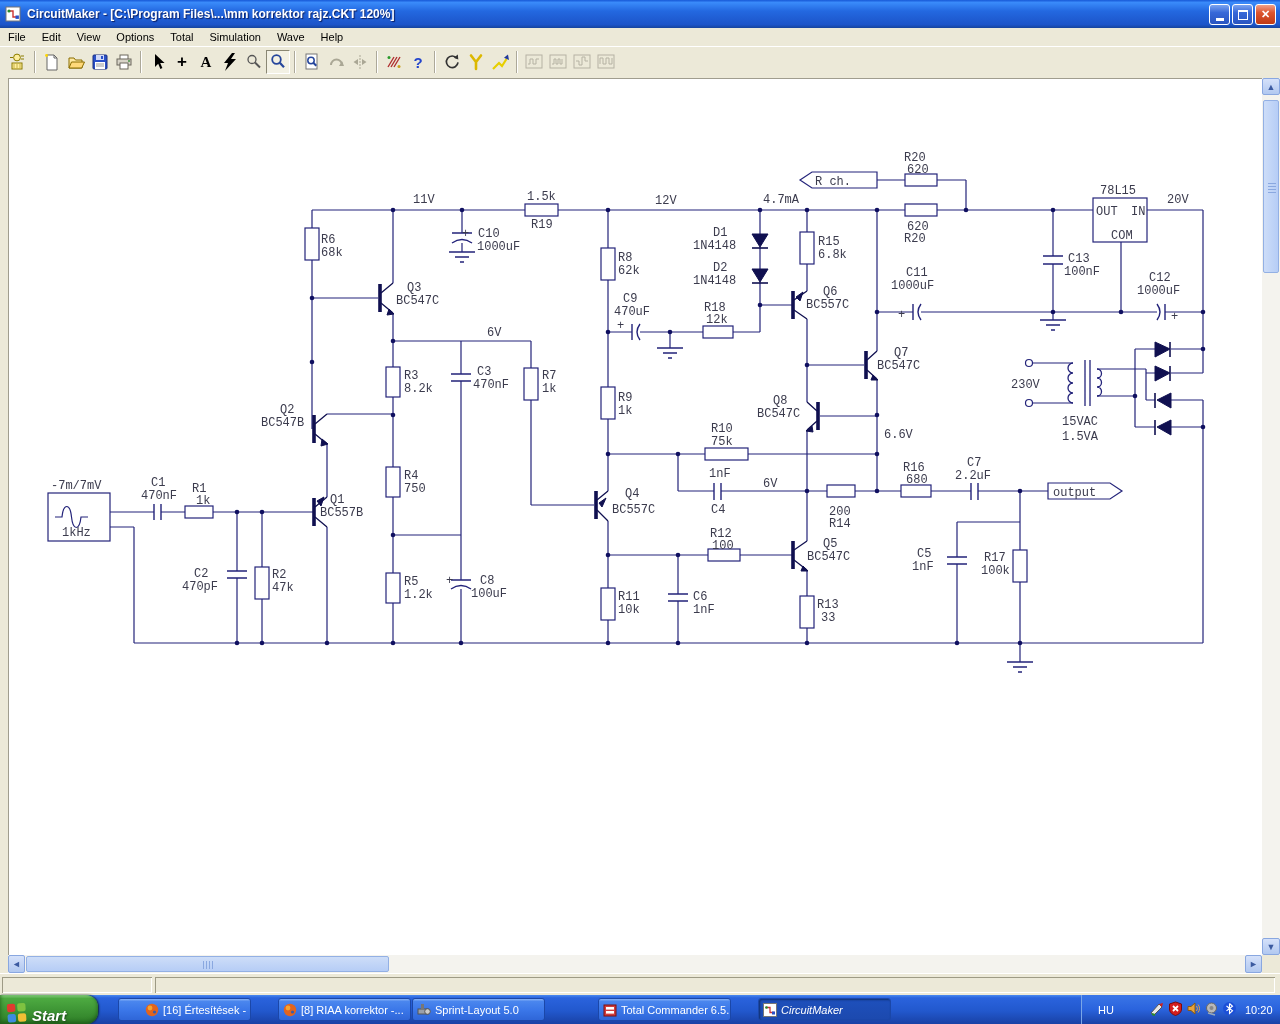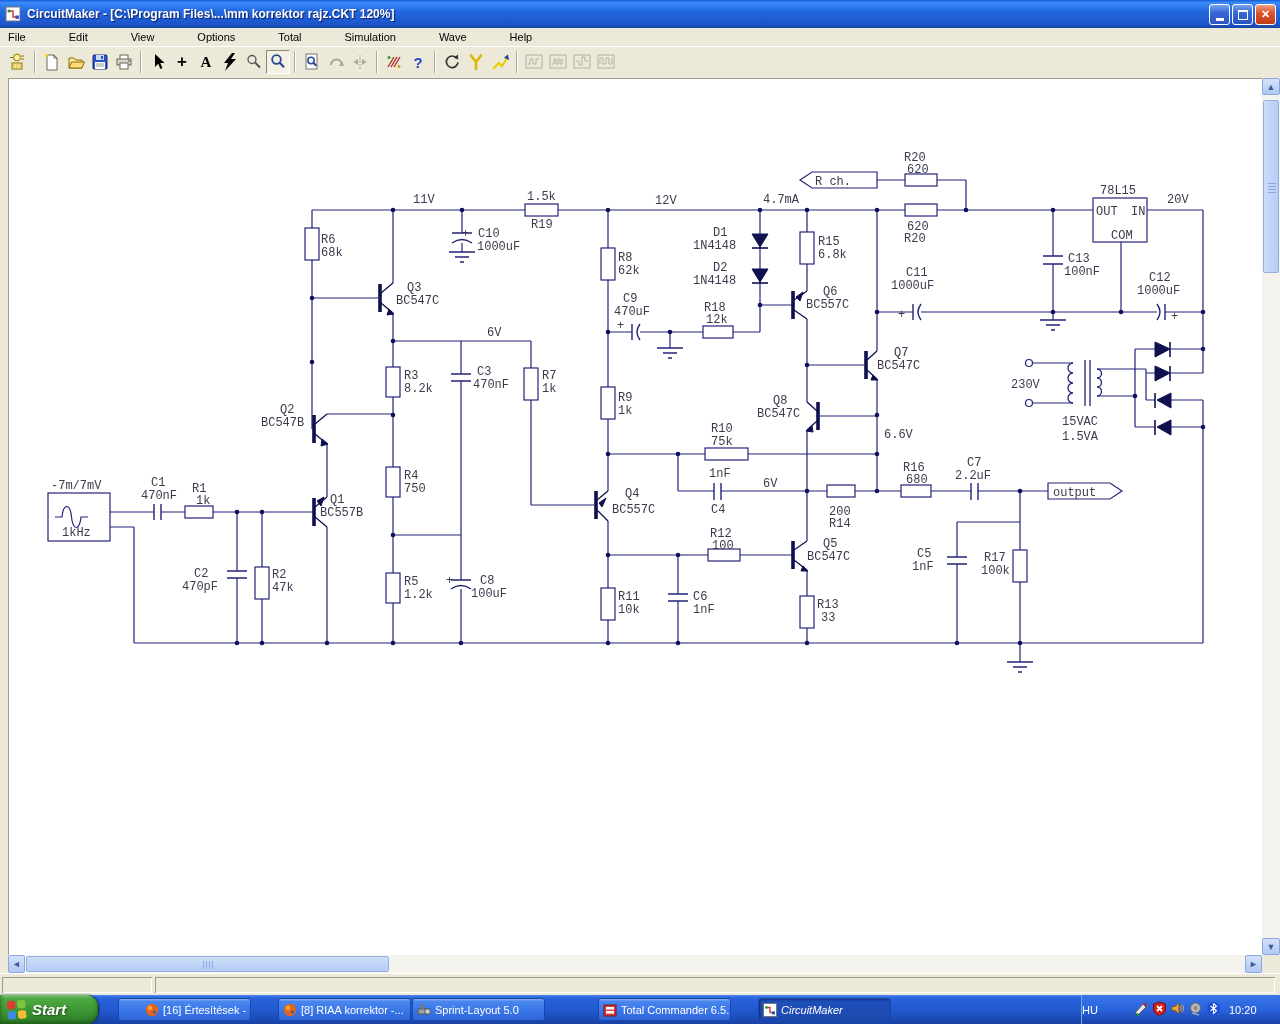--- a/index.html
+++ b/index.html
@@ -15,21 +15,21 @@
   .winbtns{position:absolute;right:4px;top:4px;display:flex;gap:2px;}
   .wbtn{width:21px;height:21px;border:1px solid #fff;border-radius:3px;
     background:linear-gradient(180deg,#7ba4f0 0%,#3768d8 40%,#2a55c0 100%);
     display:flex;align-items:center;justify-content:center;color:#fff;
     font-size:11px;font-weight:bold;box-sizing:border-box;}
   .wbtn.close{background:linear-gradient(180deg,#f0a088 0%,#dd552f 40%,#c03a14 100%);}
   .wbtn .minglyph{display:block;width:8px;height:3px;background:#fff;margin-top:9px;}
   .wbtn .restglyph{display:block;width:8px;height:7px;border:1px solid #fff;border-top-width:2px;}
   
   .menubar{position:absolute;left:0;top:28px;width:1280px;height:18px;
-    background:#ECE9D8;display:flex;align-items:center;font-size:11px;color:#000;gap:27px;}
+    background:#ECE9D8;display:flex;align-items:center;font-size:11px;color:#000;}
   .menu-item{padding:2px 8px;}
   
   .toolbar{position:absolute;left:0;top:46px;width:1280px;height:31px;background:#ECE9D8;
     border-top:1px solid #fff;display:flex;align-items:center;padding-left:6px;box-sizing:border-box;}
   .tbtn{width:24px;height:24px;display:flex;align-items:center;justify-content:center;flex:none;}
   .tbtn.pressed{border:1px solid;border-color:#8a8774 #fff #fff #8a8774;background:#f3f1e4;box-sizing:border-box;}
   .tsep{width:0;height:22px;border-left:1px solid #aca899;border-right:1px solid #fff;margin:0 4px;flex:none;}
   .glyph-plus{font-size:17px;font-weight:bold;color:#000;font-family:"Liberation Sans",sans-serif;}
   .glyph-A{font-size:15px;font-weight:bold;color:#000;font-family:"Liberation Serif",serif;}
   .glyph-q{font-size:15px;font-weight:bold;color:#2244cc;}
@@ -51,33 +51,33 @@
   .corner{position:absolute;left:1262px;top:955px;width:18px;height:18px;background:#ECE9D8;}
   
   .statusbar{position:absolute;left:0;top:973px;width:1280px;height:22px;background:#ECE9D8;
     border-top:1px solid #fff;}
   .statuscell{position:absolute;top:3px;height:16px;box-shadow:inset 1px 1px 0 #9d9a85,inset -1px -1px 0 #fff;}
   
   .taskbar{position:absolute;left:0;top:995px;width:1280px;height:29px;
     background:linear-gradient(180deg,#4a8af0 0%,#2a63dd 10%,#2258cd 55%,#1941a5 100%);}
   .startbtn{position:absolute;left:0;top:0;width:98px;height:29px;border-radius:0 12px 12px 0;
     background:linear-gradient(180deg,#8bd383 0%,#4daa41 12%,#3d9434 55%,#2e7d27 100%);
-    display:flex;align-items:center;box-shadow:inset 0 -2px 4px #1d5a18,1px 0 2px #123;color:#fff;}
+    display:flex;align-items:flex-end;box-shadow:inset 0 -2px 4px #1d5a18,1px 0 2px #123;color:#fff;}
   .startbtn .slabel{font-size:15px;font-weight:bold;font-style:italic;margin-left:4px;
     text-shadow:1px 1px 2px #1c4c18;}
   .task{position:absolute;top:3px;height:23px;width:133px;border-radius:3px;
     background:linear-gradient(180deg,#86b1f7 0%,#4a86ee 12%,#3a76e8 55%,#2f66d8 100%);
     border:1px solid #1b47a8;box-sizing:border-box;display:flex;align-items:center;
     color:#fff;font-size:11px;overflow:hidden;white-space:nowrap;}
   .task .ticon{margin:0 4px 0 4px;flex:none;width:14px;height:14px;}
   .task.active{background:linear-gradient(180deg,#1e50bc,#1c49ae);box-shadow:inset 1px 1px 2px #103070;}
   .tray{position:absolute;right:0;top:0;width:198px;height:29px;
     background:linear-gradient(180deg,#3a76e8 0%,#2a63dd 50%,#1941a5 100%);
     border-left:1px solid #7aa6e8;display:flex;align-items:center;color:#fff;font-size:11px;}
-  .tray .lang{margin-left:0;width:24px;}
+  .tray .lang{margin-left:16px;width:24px;}
   .tray .ticons{display:flex;gap:3px;margin-left:28px;}
   .tray .clock{margin-left:8px;}
 </style>
 </head>
 <body>
 
 <div class="titlebar">
   <svg class="title-icon" viewBox="0 0 16 16">
     <rect x="1" y="1" width="14" height="14" fill="#fff" stroke="#777"></rect>
     <path d="M3,5h5v6h5" fill="none" stroke="#c33" stroke-width="1.4"></path>

